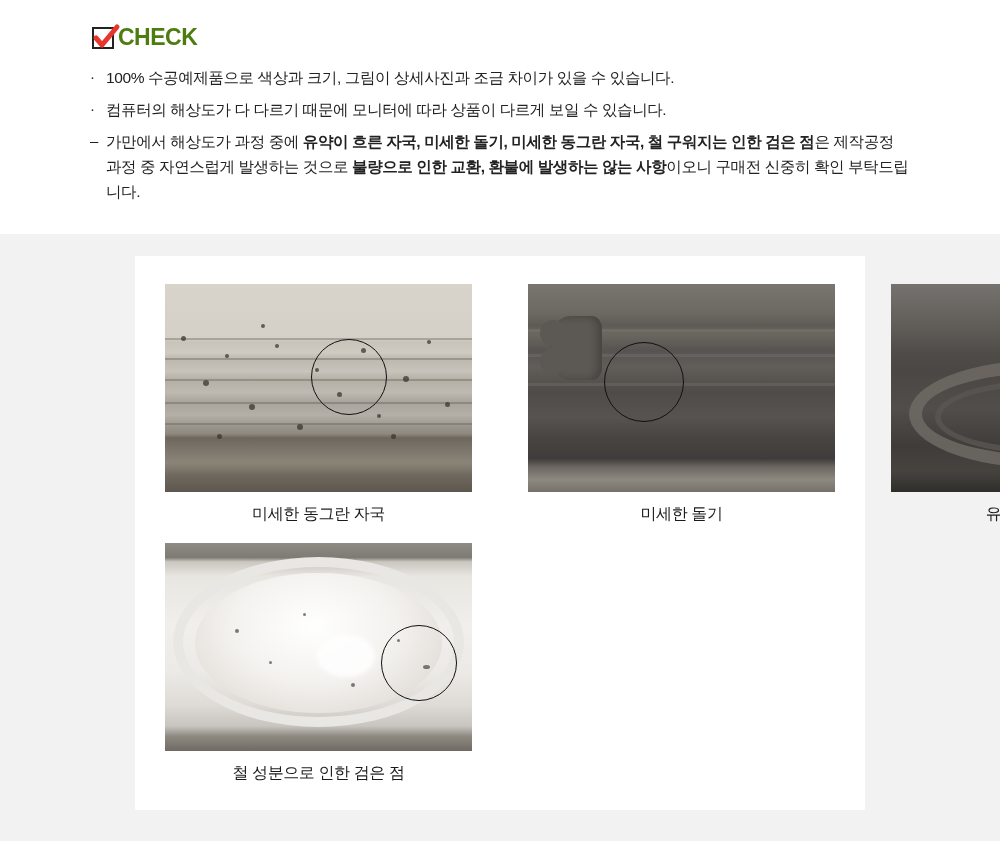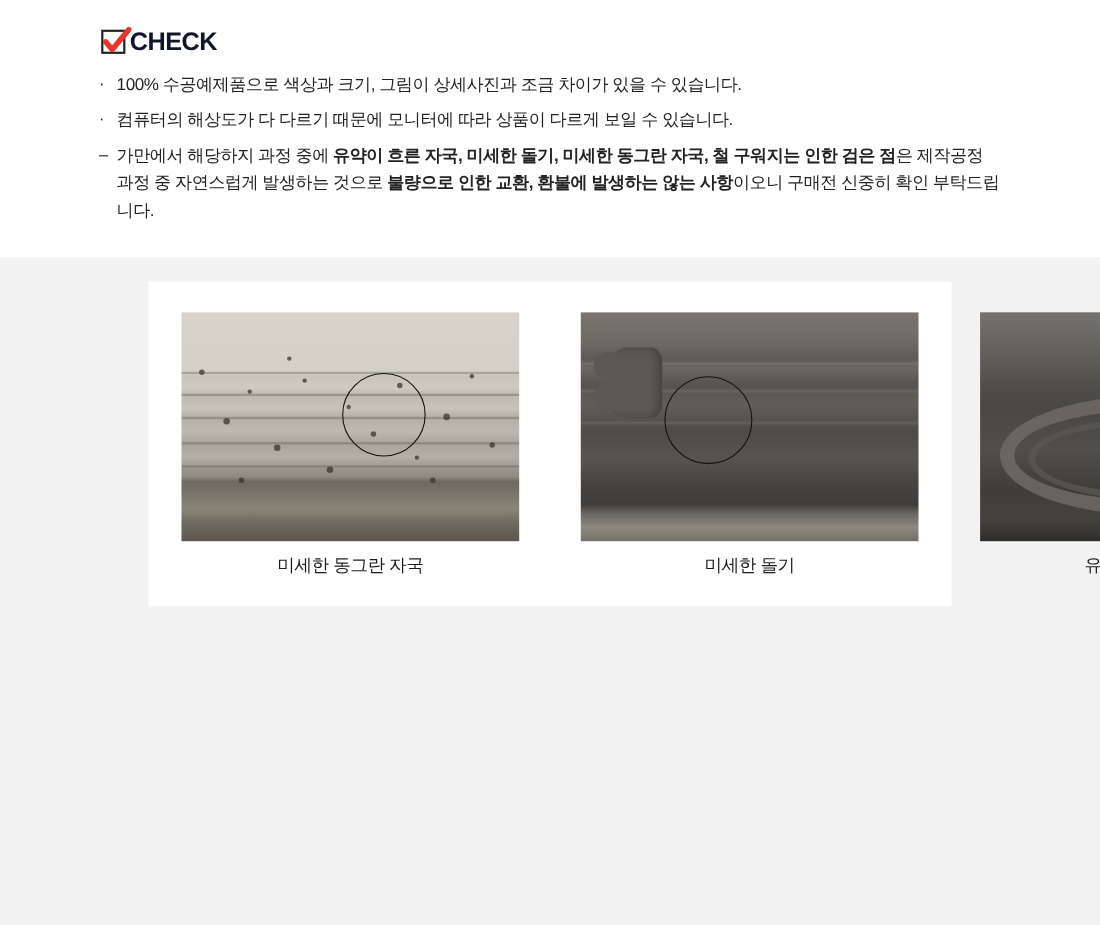--- a/index.html
+++ b/index.html
@@ -41,21 +41,21 @@
   }
   .check-mark svg {
     position: absolute;
     left: -3px;
     top: -7px;
   }
   .check-label {
     font-size: 23px;
     font-weight: bold;
     letter-spacing: -0.5px;
-    color: #0f172a;
+    color: #4d7c0f;
     line-height: 1;
   }
   .notice-list {
     margin: 0;
     padding: 0;
     list-style: none;
   }
   .notice-item {
     display: flex;
     align-items: flex-start;
@@ -276,21 +276,21 @@
       <li class="notice-item">
         <span class="bullet">·</span>
         <span class="notice-text"><span>100% 수공예제품으로 색상과 크기, 그림이 상세사진과 조금 차이가 있을 수 있습니다.</span></span>
       </li>
       <li class="notice-item">
         <span class="bullet">·</span>
         <span class="notice-text"><span>컴퓨터의 해상도가 다 다르기 때문에 모니터에 따라 상품이 다르게 보일 수 있습니다.</span></span>
       </li>
       <li class="notice-item">
         <span class="bullet">–</span>
-        <span class="notice-text"><span>가만에서 해당하지 과정 중에 </span><b>유약이 흐른 자국, 미세한 돌기, 미세한 동그란 자국, 철 구워지는 인한 검은 점</b><span>은 제작공정 과정 중 자연스럽게 발생하는 것으로 </span><b>불량으로 인한 교환, 환불에 발생하는 않는 사항</b><span>이오니 구매전 신중히 확인 부탁드립니다.</span></span>
+        <span class="notice-text"><span>가만에서 해상도가 과정 중에 </span><b>유약이 흐른 자국, 미세한 돌기, 미세한 동그란 자국, 철 구워지는 인한 검은 점</b><span>은 제작공정 과정 중 자연스럽게 발생하는 것으로 </span><b>불량으로 인한 교환, 환불에 발생하는 않는 사항</b><span>이오니 구매전 신중히 확인 부탁드립니다.</span></span>
       </li>
     </ul>
 
   </div>
 </section>
 
 <section class="gallery-section">
   <div class="gallery-card">
     <div class="gallery-grid">
 
@@ -335,16 +335,31 @@
 
       <div class="gallery-cell">
         <div class="photo ph3">
           <div class="glow"></div>
           <div class="ring"></div>
           <div class="ring2"></div>
         </div>
         <div class="caption">유약이 흐른 자국</div>
       </div>
 
+      <div class="gallery-cell">
+        <div class="photo ph4">
+          <div class="rim"></div>
+          <div class="inner"></div>
+          <div class="hl"></div>
+          <div class="dot" style="left:70px;  top:86px;  width:4px; height:4px;"></div>
+          <div class="dot" style="left:104px; top:118px; width:3px; height:3px;"></div>
+          <div class="dot" style="left:138px; top:70px;  width:3px; height:3px;"></div>
+          <div class="dot" style="left:186px; top:140px; width:4px; height:4px;"></div>
+          <div class="dot" style="left:232px; top:96px;  width:3px; height:3px;"></div>
+          <div class="dot" style="left:258px; top:122px; width:7px; height:4px;"></div>
+          <div class="circle" style="left:216px; top:82px; width:76px; height:76px;"></div>
+        </div>
+        <div class="caption">철 성분으로 인한 검은 점</div>
+      </div>
 
     </div>
   </div>
 </section>
 
 </body></html>

